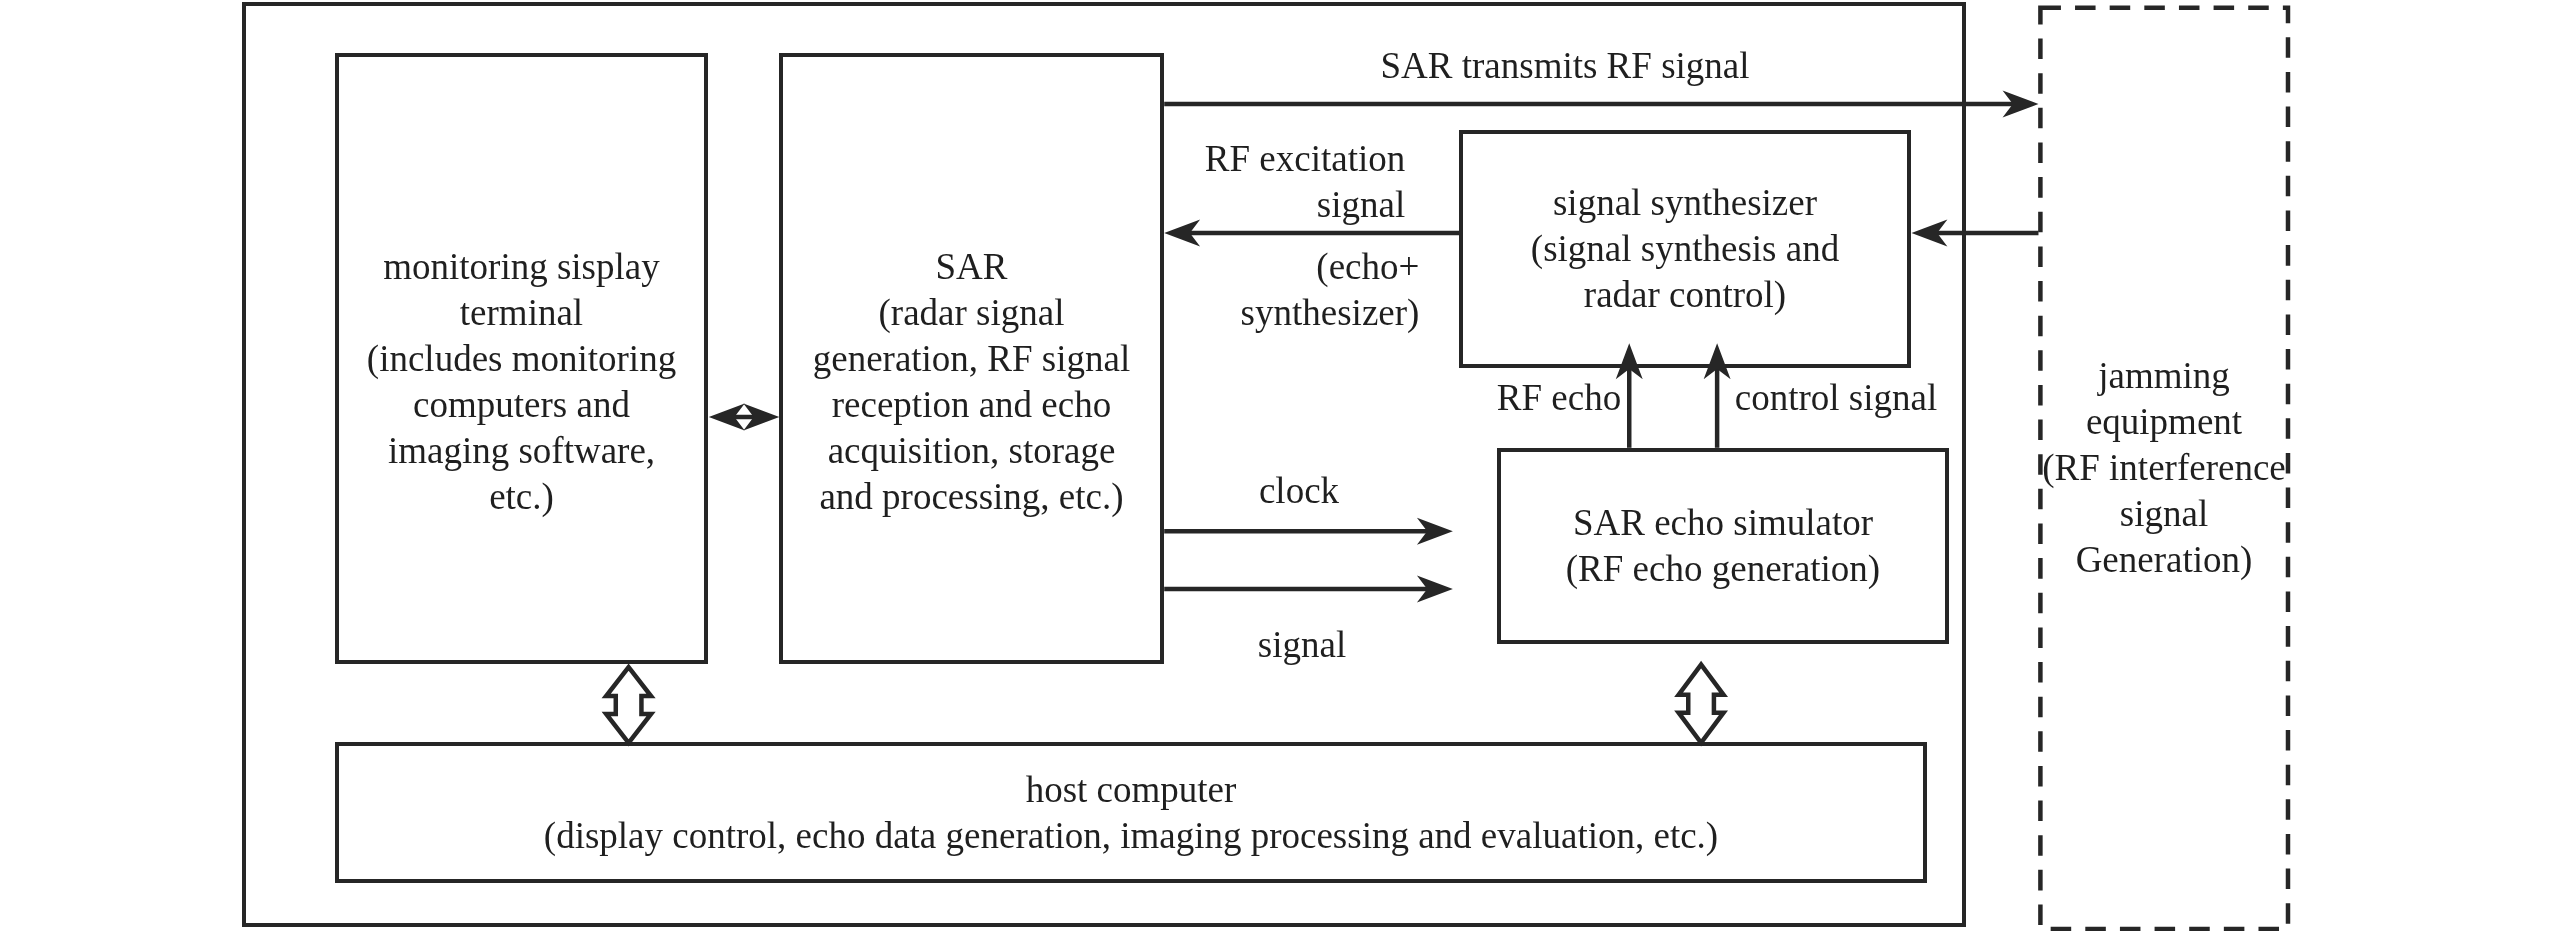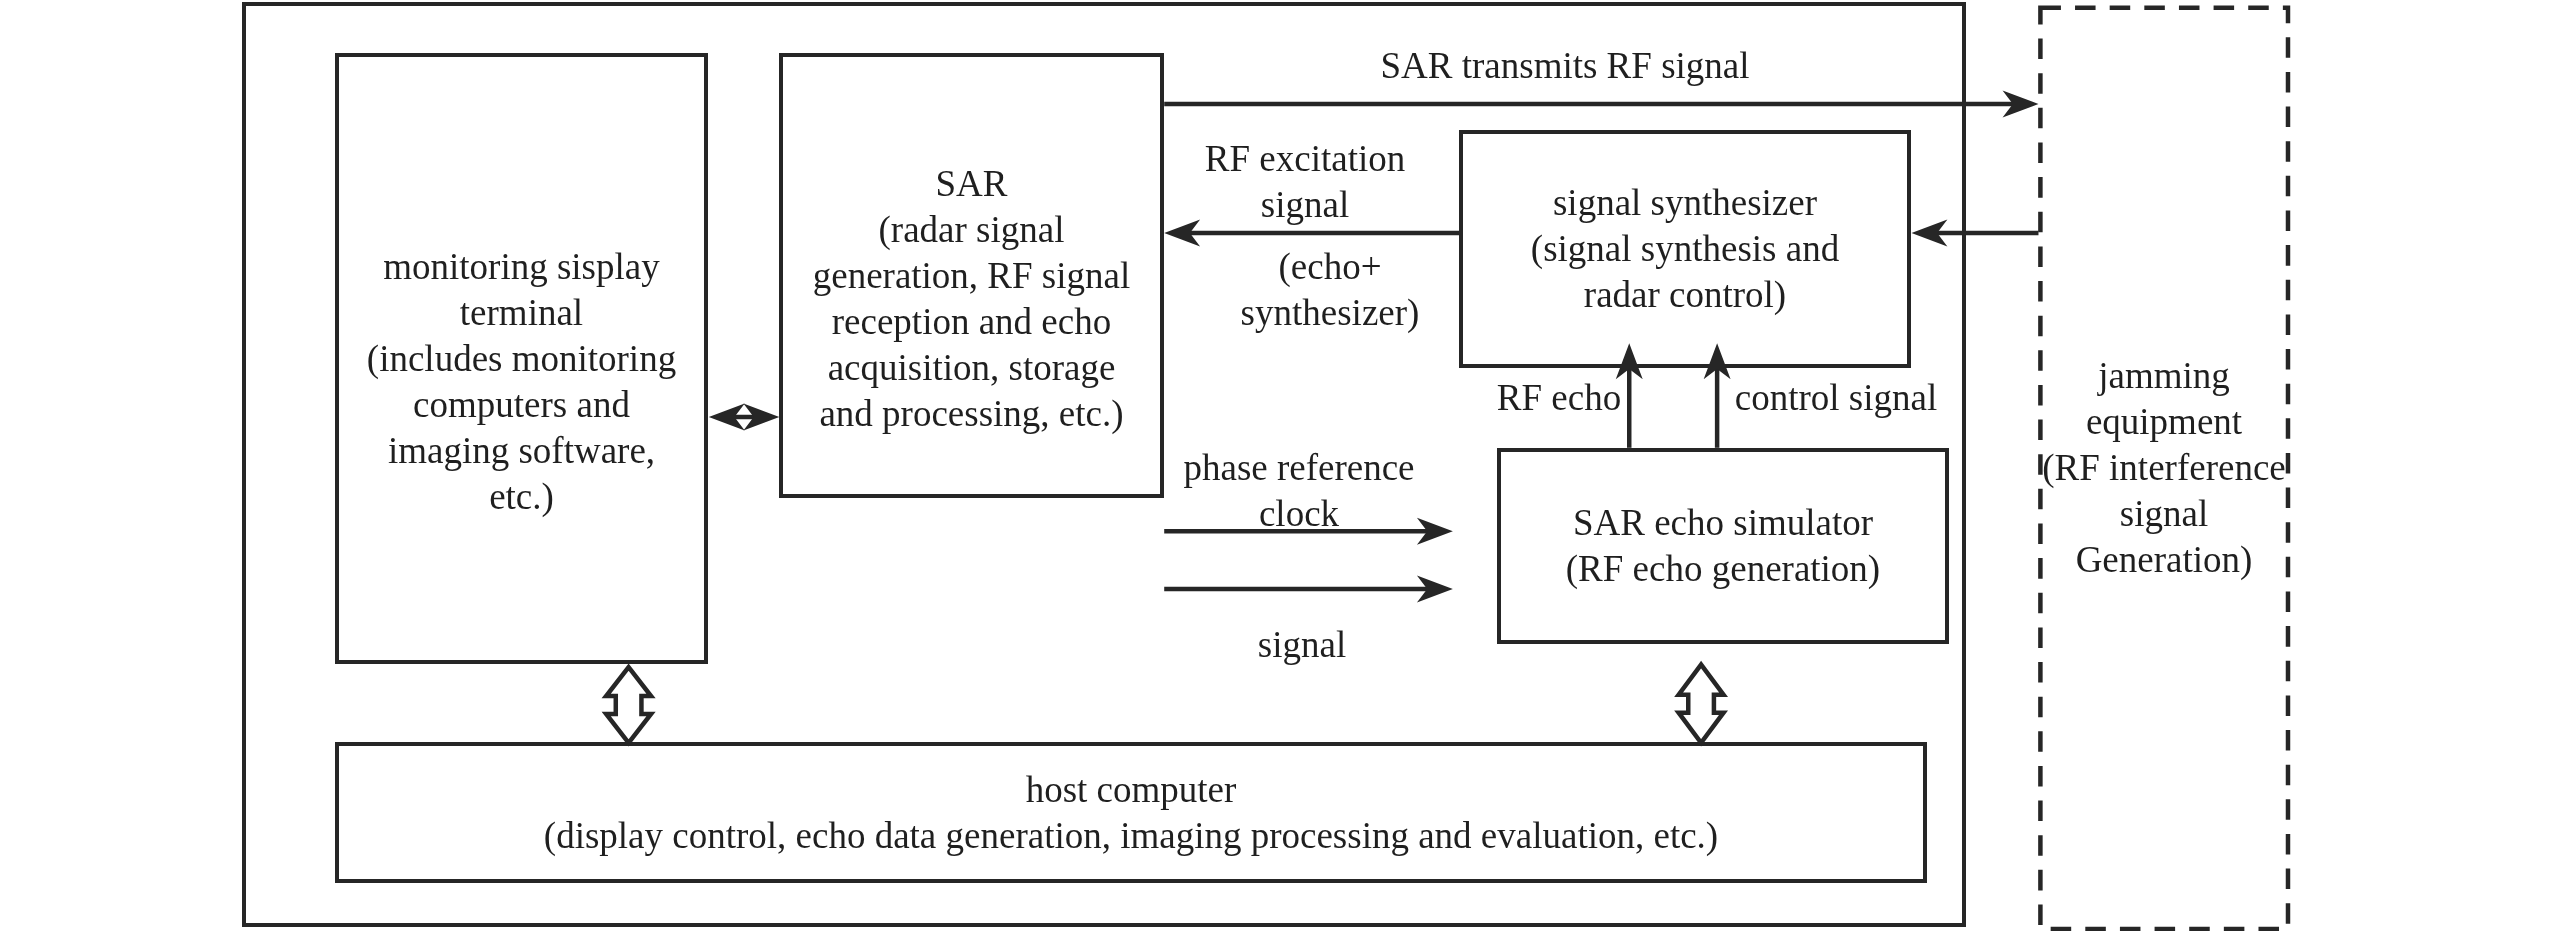--- a/index.html
+++ b/index.html
@@ -4,21 +4,21 @@
 <style>
   html,body{margin:0;padding:0;background:#ffffff;width:2576px;height:936px;overflow:hidden}
   #canvas{position:absolute;left:0;top:0;width:2576px;height:936px;
           font-family:"Liberation Serif", serif;color:#1f1f1f;background:#ffffff}
   svg#connectors{position:absolute;left:0;top:0;width:2576px;height:936px}
   .box{position:absolute;border:4.5px solid #262626;box-sizing:border-box;
        display:flex;align-items:center;justify-content:center;text-align:center;background:transparent}
   .boxtext{font-size:37px;line-height:46px;white-space:nowrap}
   .boxtext span{display:block}
   .pad-down{padding-top:47px}
-  .label{position:absolute;font-size:37px;line-height:46px;text-align:center;
+  .label{position:absolute;font-size:37px;line-height:46px;text-align:right;
          transform:translate(-50%,-50%);white-space:nowrap}
   .label span{display:block}
   .jam{position:absolute;left:2040px;top:7.7px;width:248px;height:921px;
        display:flex;align-items:center;justify-content:center;text-align:center}
 </style>
 </head>
 <body>
 
 <div id="canvas">
 
@@ -62,21 +62,21 @@
     <div class="boxtext pad-down">
       <span>monitoring sisplay</span>
       <span>terminal</span>
       <span>(includes monitoring</span>
       <span>computers and</span>
       <span>imaging software,</span>
       <span>etc.)</span>
     </div>
   </div>
 
-  <div class="box" style="left:779px;top:53px;width:385px;height:445px;">
+  <div class="box" style="left:779px;top:53px;width:385px;height:611px;">
     <div class="boxtext pad-down">
       <span>SAR</span>
       <span>(radar signal</span>
       <span>generation, RF signal</span>
       <span>reception and echo</span>
       <span>acquisition, storage</span>
       <span>and processing, etc.)</span>
     </div>
   </div>
 
@@ -122,21 +122,20 @@
   <div class="label" style="left:1330px;top:290px;">
     <span>(echo+</span>
     <span>synthesizer)</span>
   </div>
 
   <div class="label" style="left:1559px;top:398px;">RF echo</div>
 
   <div class="label" style="left:1836px;top:398px;">control signal</div>
 
   <div class="label" style="left:1299px;top:491px;">
-    <span>phase reference</span>
     <span>clock</span>
   </div>
 
   <div class="label" style="left:1302px;top:645px;">
     <span>signal</span>
   </div>
 
 </div>
 
 

